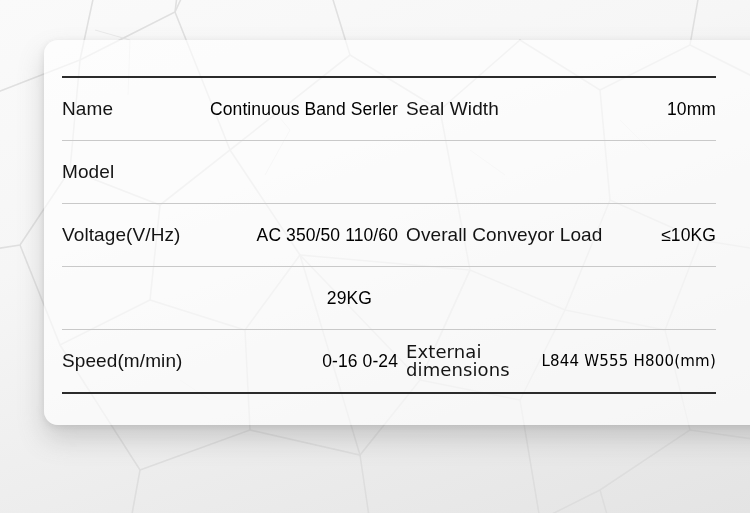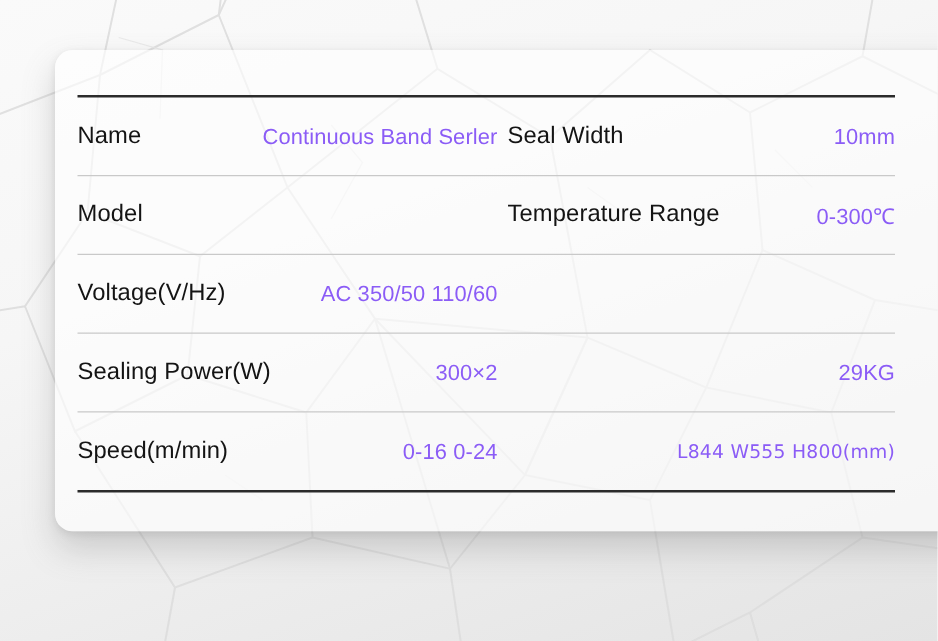--- a/index.html
+++ b/index.html
@@ -88,21 +88,21 @@
   }
 
   .spec-label {
     color: #141414;
     font-size: 19px;
     font-weight: 400;
     white-space: nowrap;
     letter-spacing: 0.1px;
   }
   .spec-value {
-    color: #8b5cf6;
+    color: #000000;
     font-size: 17.5px;
     font-weight: 400;
     margin-left: auto;
     white-space: nowrap;
     text-align: right;
     letter-spacing: 0.1px;
   }
 
   
   .alt-face .spec-label {
@@ -186,66 +186,61 @@
       </div>
 
       <div class="rule light"></div>
 
       <div class="spec-row">
         <div class="spec-cell left">
           <div class="cell-inner">
             <span class="spec-label">Model</span>
           </div>
         </div>
-        <div class="spec-cell right">
-          <div class="cell-inner">
-            <span class="spec-label">Temperature Range</span>
-            <span class="spec-value">0-300℃</span>
-          </div>
-        </div>
       </div>
 
       <div class="rule light"></div>
 
       <div class="spec-row">
         <div class="spec-cell left">
           <div class="cell-inner">
             <span class="spec-label">Voltage(V/Hz)</span>
             <span class="spec-value">AC 350/50 110/60</span>
           </div>
         </div>
-      </div>
-
-      <div class="rule light"></div>
-
-      <div class="spec-row">
-        <div class="spec-cell left">
-          <div class="cell-inner">
-            <span class="spec-label">Sealing Power(W)</span>
-            <span class="spec-value">300×2</span>
-          </div>
-        </div>
+        <div class="spec-cell right">
+          <div class="cell-inner">
+            <span class="spec-label">Overall Conveyor Load</span>
+            <span class="spec-value">≤10KG</span>
+          </div>
+        </div>
+      </div>
+
+      <div class="rule light"></div>
+
+      <div class="spec-row">
         <div class="spec-cell right">
           <div class="cell-inner">
             <span class="spec-value">29KG</span>
           </div>
         </div>
       </div>
 
       <div class="rule light"></div>
 
       <div class="spec-row">
         <div class="spec-cell left">
           <div class="cell-inner">
             <span class="spec-label">Speed(m/min)</span>
             <span class="spec-value">0-16 0-24</span>
           </div>
         </div>
         <div class="spec-cell right alt-face">
           <div class="cell-inner">
+            <span class="spec-label">Externai dimensions</span>
             <span class="spec-value">L844  W555  H800(mm)</span>
           </div>
         </div>
       </div>
 
       <div class="rule"></div>
 
     </div>
   </div>
 </div>

